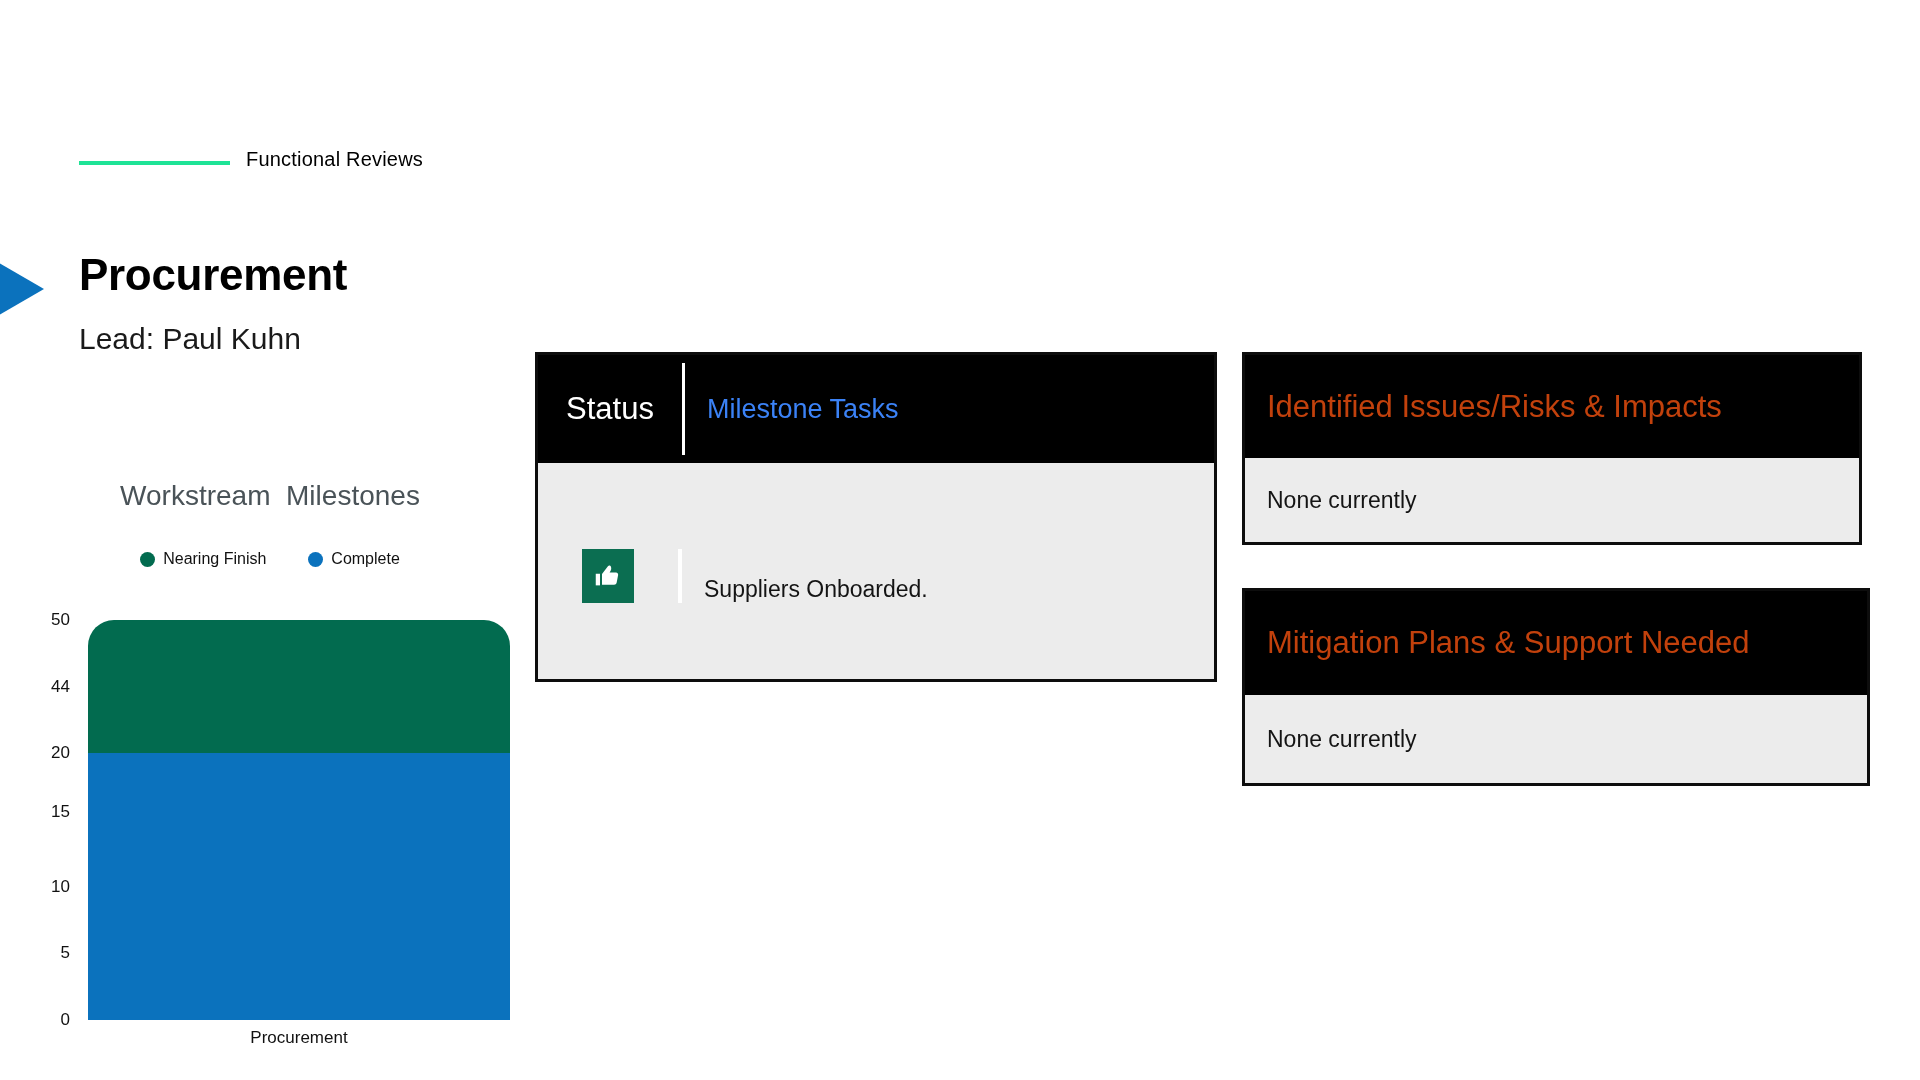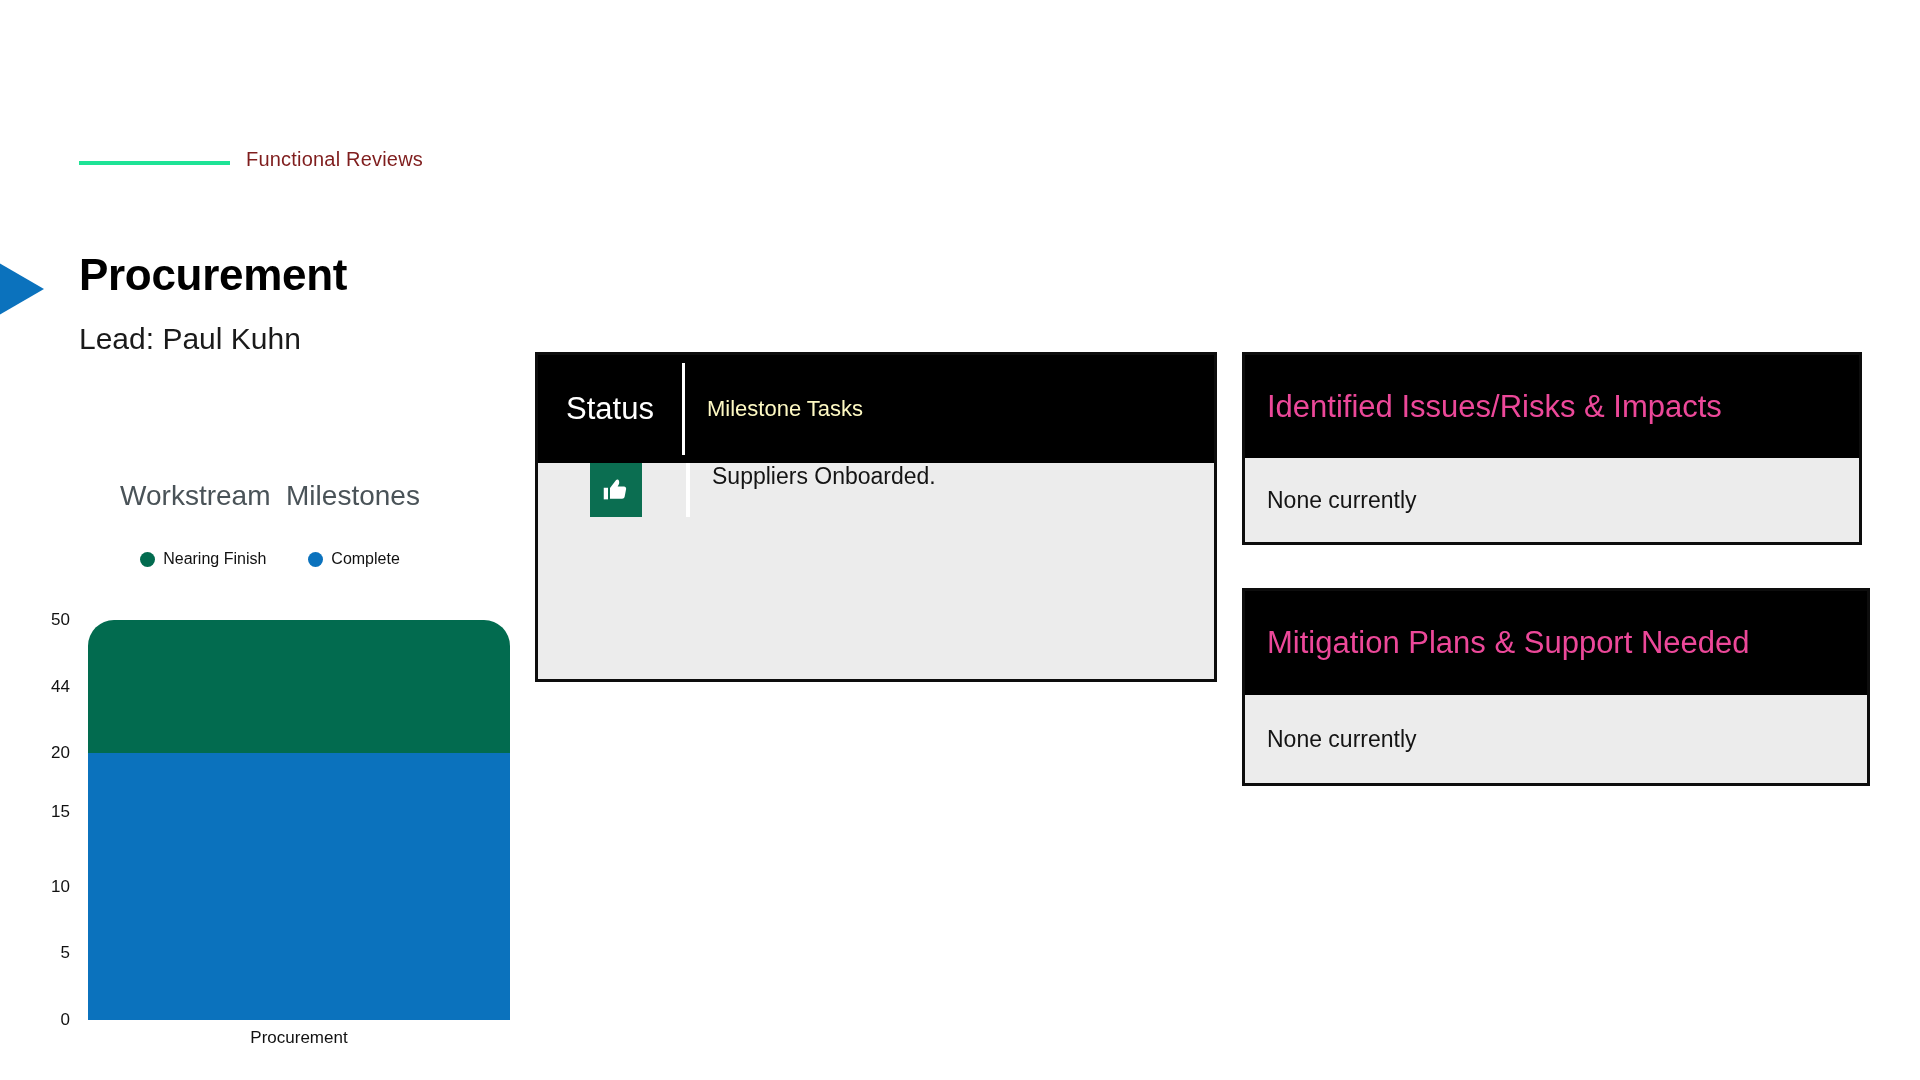--- a/index.html
+++ b/index.html
@@ -11,21 +11,21 @@
   }
   #slide { position: relative; width: 1920px; height: 1080px; background: #fff; }
 
   
   .kicker-rule {
     position: absolute; left: 79px; top: 161px;
     width: 151px; height: 4px; background: #1ee396;
   }
   .kicker-text {
     position: absolute; left: 246px; top: 148px;
-    font-size: 20px; color: #7f1d1d; letter-spacing: 0.2px;
+    font-size: 20px; color: #000000; letter-spacing: 0.2px;
     font-family: "Liberation Sans", sans-serif;
     white-space: nowrap;
   }
 
   
   .title-arrow {
     position: absolute; left: -18px; top: 253px;
     width: 0; height: 0;
     border-top: 36px solid transparent;
     border-bottom: 36px solid transparent;
@@ -86,23 +86,23 @@
   }
   .mt-header {
     display: flex; height: 108px; background: #000; align-items: center;
   }
   .mt-h-status {
     width: 144px; flex: none; color: #fff; font-size: 31px;
     text-align: center; font-weight: 400;
   }
   .mt-h-divider { width: 3px; height: 92px; background: #fff; flex: none; }
   .mt-h-tasks {
-    flex: 1; color: #fef9c3; font-size: 22px; padding-left: 22px; font-weight: 400;
-  }
-  .mt-row { display: flex; height: 140px; align-items: flex-start; background: #ececec; margin-left: 8px; }
+    flex: 1; color: #3b82f6; font-size: 27px; padding-left: 22px; font-weight: 400;
+  }
+  .mt-row { display: flex; height: 140px; align-items: flex-end; background: #ececec; }
   .mt-row + .mt-row { border-top: 4px solid #fff; }
   .mt-cell-status {
     width: 144px; flex: none; display: flex;
     align-items: center; justify-content: center;
     border-right: 4px solid #fff; background: #ececec;
   }
   .status-chip {
     width: 52px; height: 54px; background: #0b6e51;
     display: flex; align-items: center; justify-content: center;
   }
@@ -111,21 +111,21 @@
     flex: 1; display: flex; align-items: center;
     padding-left: 22px; font-size: 23px; color: #141414;
     background: #ececec;
   }
 
   
   .info-panel { position: absolute; border: 3px solid #0d0d0d; background: #ececec; }
   #panel-issues { left: 1242px; top: 352px; width: 620px; height: 193px; }
   #panel-mitigation { left: 1242px; top: 588px; width: 628px; height: 198px; }
   .info-header {
-    background: #000; color: #ec4899; font-size: 31px; font-weight: 400;
+    background: #000; color: #c2410c; font-size: 31px; font-weight: 400;
     display: flex; align-items: center; padding-left: 22px;
   }
   #panel-issues .info-header { height: 103px; }
   #panel-mitigation .info-header { height: 104px; }
   .info-body {
     background: #ececec; font-size: 23px; color: #141414;
     display: flex; align-items: center; padding-left: 22px;
     height: calc(100% - 103px);
   }
   #panel-mitigation .info-body { height: calc(100% - 104px); }

